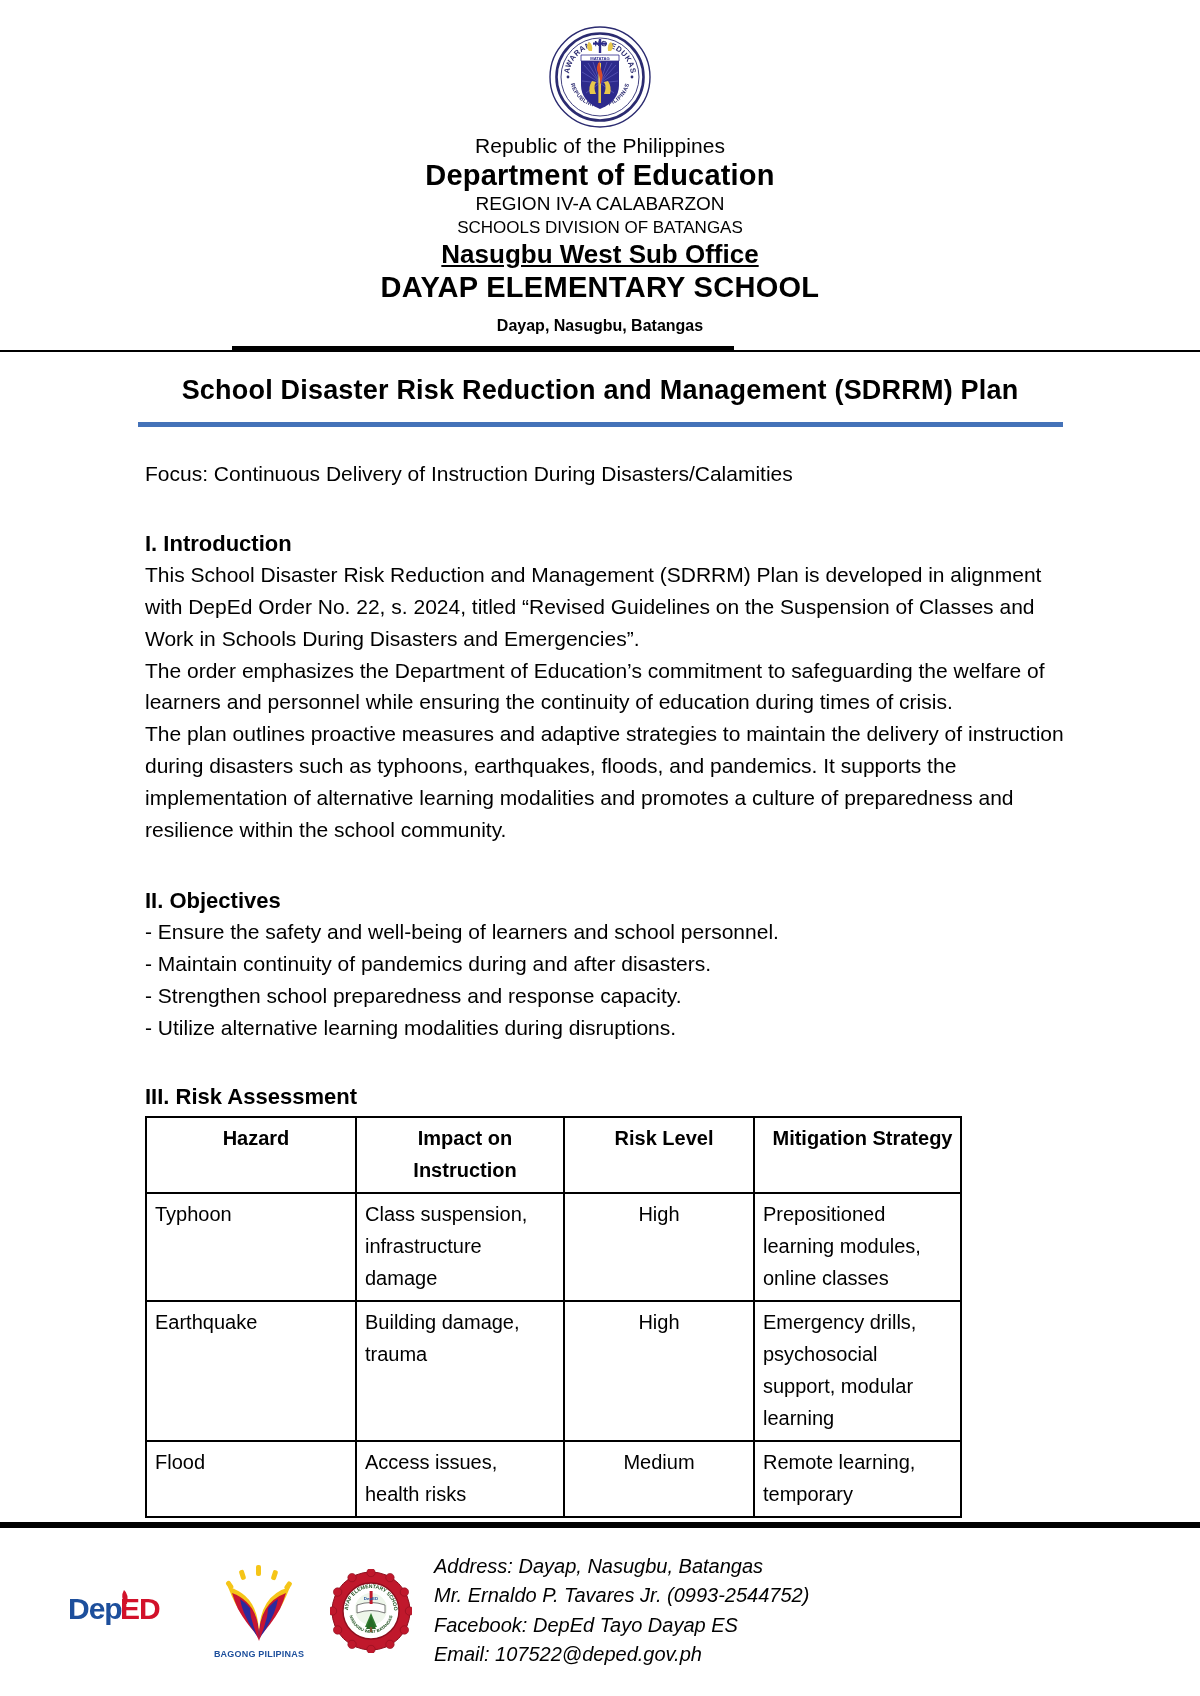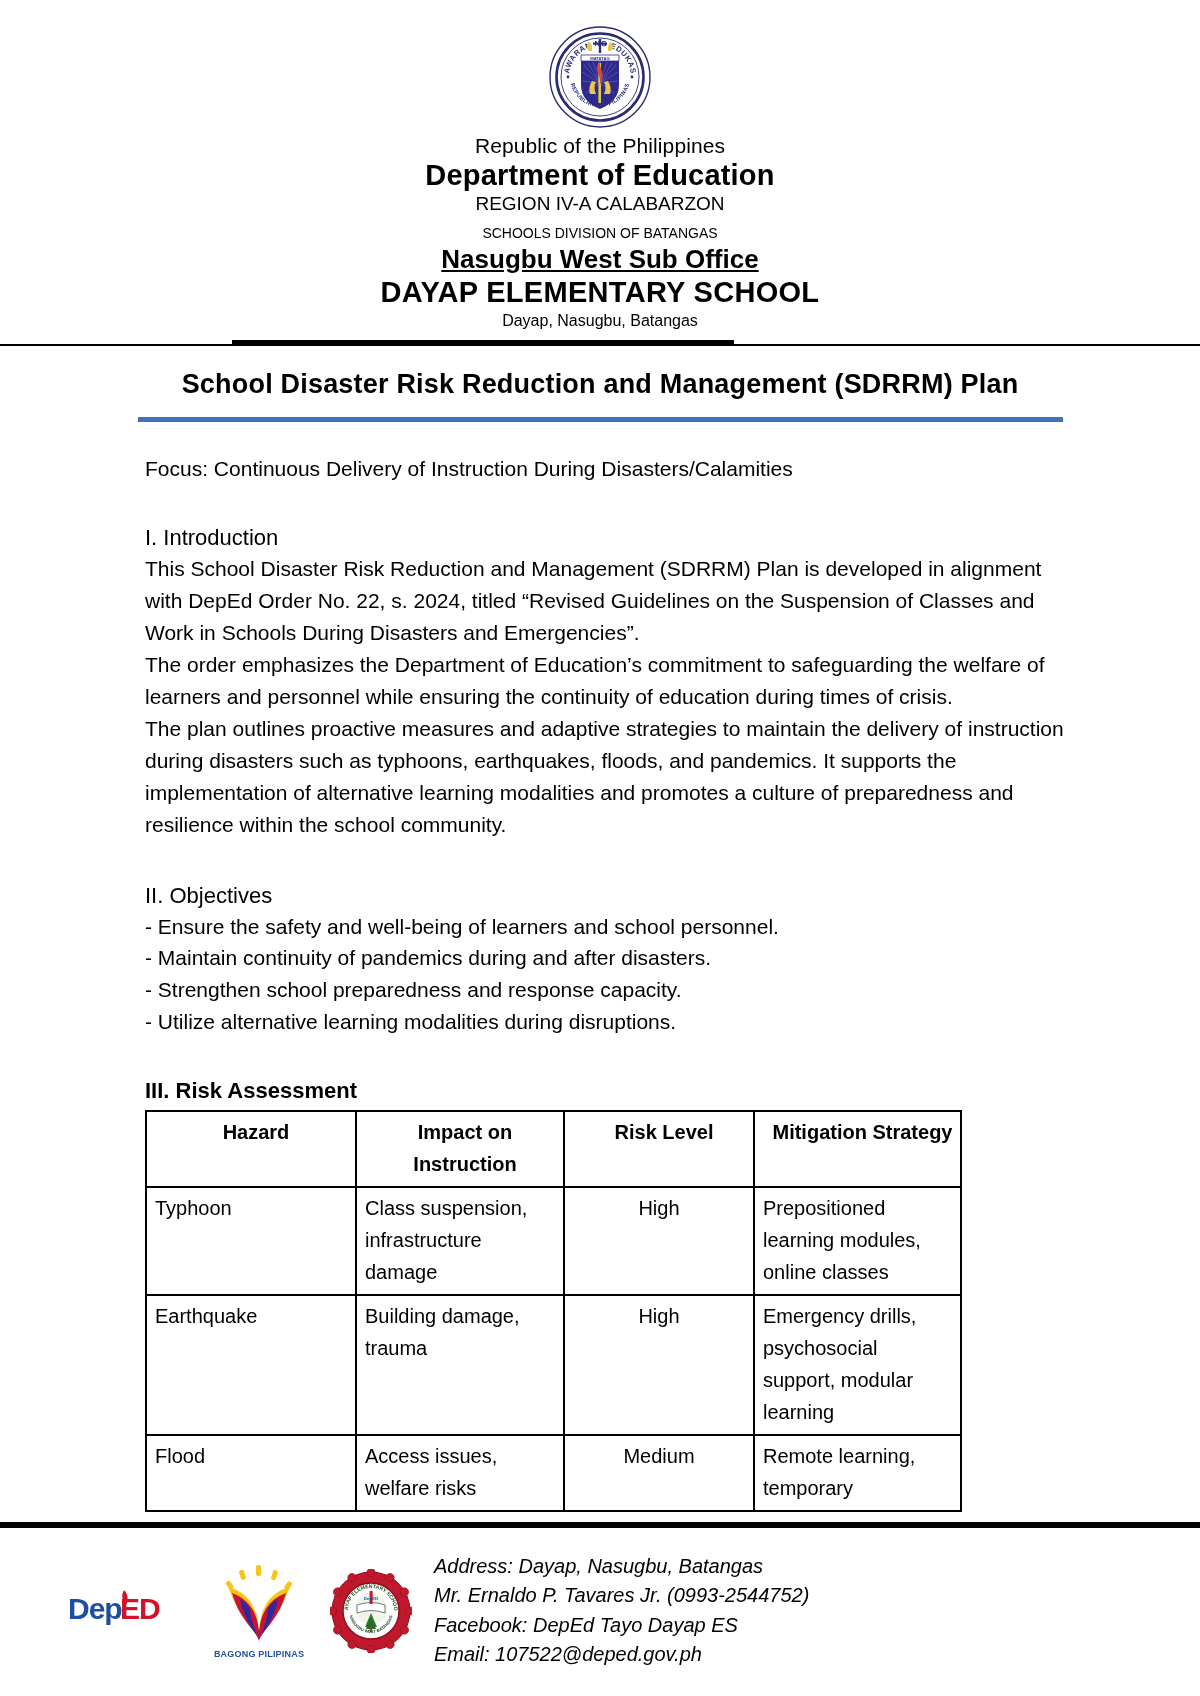--- a/index.html
+++ b/index.html
@@ -44,40 +44,40 @@
     font-weight: bold;
     letter-spacing: 0.2px;
     margin-top: 1px;
   }
   .lh-region {
     font-size: 19px;
     font-weight: 400;
     margin-top: 2px;
   }
   .lh-division {
-    font-size: 14px;
+    font-size: 17px;
     font-weight: 400;
-    margin-top: 12px;
+    margin-top: 4px;
   }
   .lh-suboffice {
     font-size: 26px;
     font-weight: bold;
     margin-top: 3px;
     text-decoration: underline;
   }
   .lh-school {
     font-size: 29px;
     font-weight: bold;
     letter-spacing: 0.3px;
     margin-top: 2px;
   }
   .lh-address {
     font-size: 16px;
-    font-weight: normal;
-    margin-top: 3px;
+    font-weight: bold;
+    margin-top: 13px;
   }
 
   
   .header-rule {
     position: relative;
     height: 10px;
     margin-top: 10px;
     width: 1200px;
   }
   .header-rule .thin {
@@ -120,21 +120,21 @@
     padding-left: 10px;
     padding-top: 24px;
   }
   .focus-line {
     font-size: 21px;
     line-height: 1.4;
     margin-top: 8px;
   }
   .sec-head {
     font-size: 22px;
-    font-weight: normal;
+    font-weight: bold;
     margin-top: 42px;
     margin-bottom: 2px;
   }
   .para {
     font-size: 21px;
     line-height: 1.52;
     margin: 0;
   }
   .bullets {
     margin: 0;
@@ -354,21 +354,21 @@
           <td class="c-mit">Prepositioned learning modules, online classes</td>
         </tr>
         <tr>
           <td class="c-hazard">Earthquake</td>
           <td class="c-impact">Building damage, trauma</td>
           <td class="c-risk">High</td>
           <td class="c-mit">Emergency drills, psychosocial support, modular learning</td>
         </tr>
         <tr>
           <td class="c-hazard">Flood</td>
-          <td class="c-impact">Access issues, welfare risks</td>
+          <td class="c-impact">Access issues, health risks</td>
           <td class="c-risk">Medium</td>
           <td class="c-mit">Remote learning, temporary</td>
         </tr>
       </tbody>
     </table>
   </div>
 
   <div class="footer">
     <div class="footer-rule-wrap">
       <div class="thick"></div>

